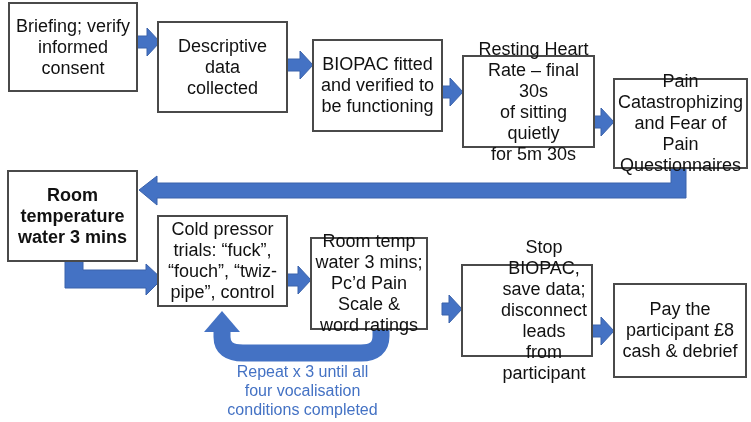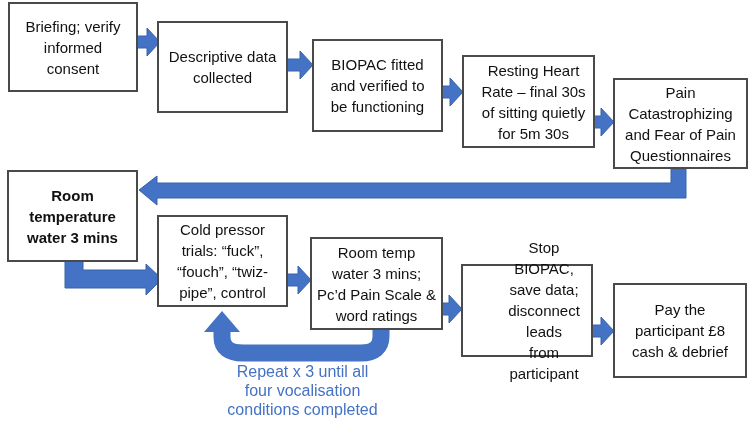--- a/index.html
+++ b/index.html
@@ -38,21 +38,21 @@
   }
   .box {
     position: absolute;
     box-sizing: border-box;
     background: #ffffff;
     border: 2px solid #4a4a4a;
     display: flex;
     align-items: center;
     justify-content: center;
     text-align: center;
-    font-size: 15px;
+    font-size: 18px;
     line-height: 21px;
     color: #111111;
     white-space: pre-line;
     padding: 2px;
   }
   .loop-note {
     position: absolute;
     left: 205px;
     top: 362px;
     width: 195px;
@@ -125,21 +125,21 @@
 water 3 mins</span>
   </div>
 
   <div class="box" style="left:157px; top:215px; width:131px; height:92px;justify-content:center;">
     <span>Cold pressor
 trials: “fuck”,
 “fouch”, “twiz-
 pipe”, control</span>
   </div>
 
-  <div class="box" style="left:310px; top:237px; width:133px; height:93px;">
+  <div class="box" style="left:310px; top:237px; width:118px; height:93px;">
     <span>Room temp
 water 3 mins;
 Pc’d Pain Scale &amp;
 word ratings</span>
   </div>
 
   <div class="box" style="left:461px; top:264px; width:132px; height:93px;padding-left:36px;">
     <span>Stop BIOPAC,
 save data;
 disconnect leads

